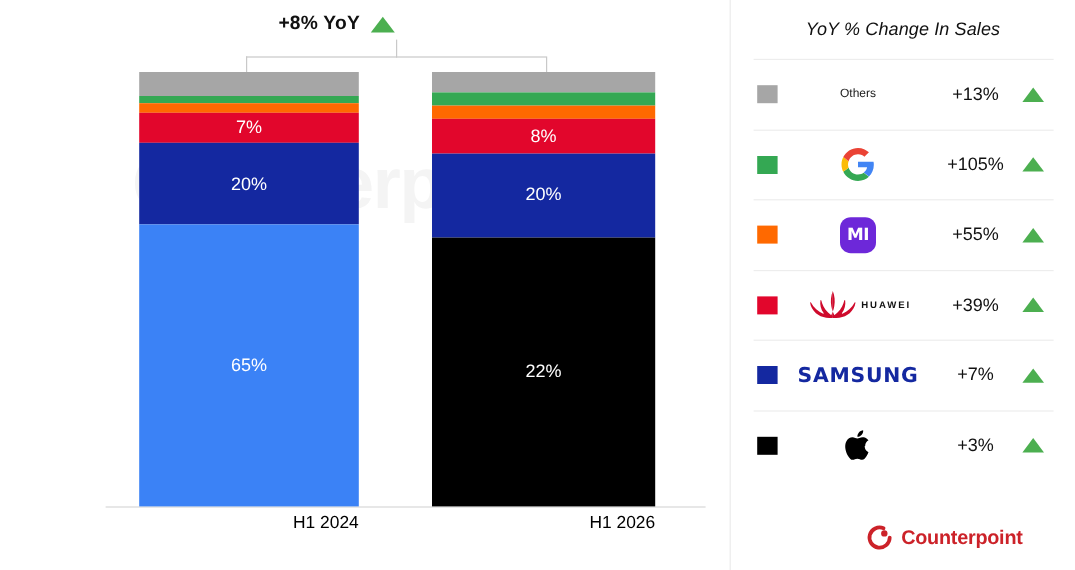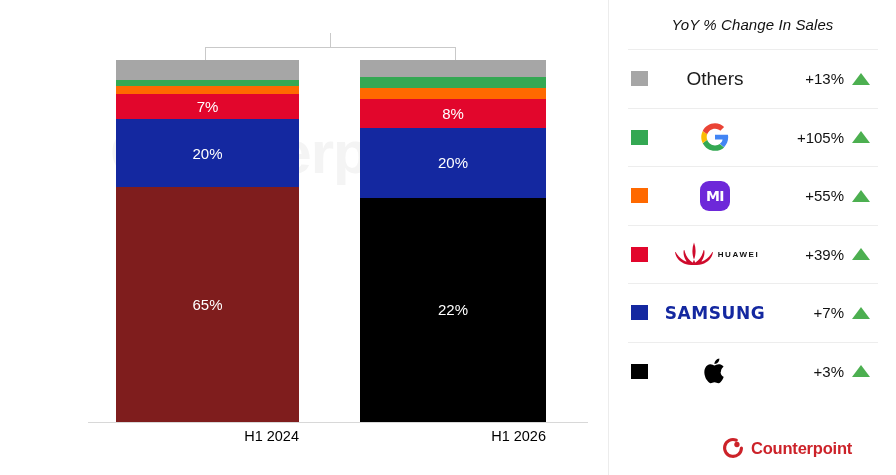--- a/index.html
+++ b/index.html
@@ -105,24 +105,24 @@
     border-top:1px solid #ededed;
   }
   .swatch {
     width:17px; height:15px; flex:0 0 auto; margin-left:3px;
   }
   .brand-cell {
     flex:1 1 auto; display:flex; align-items:center; justify-content:center;
     height:100%;
   }
   .brand-text {
-    font-size:19px; color:#1a1a1a;
+    font-size:10px; color:#1a1a1a;
   }
   .pct {
-    width:62px; text-align:right; font-size:15px; color:#111;
+    width:62px; text-align:center; font-size:15px; color:#111;
     white-space:nowrap;
   }
   .arrow-cell { width:34px; display:flex; justify-content:center; }
 
   
   .logo-google { width:30px; height:30px; }
   .logo-xiaomi {
     width:30px; height:30px; background:#6d28d9;
     border-radius:9px;
     display:flex; align-items:center; justify-content:center;
@@ -154,39 +154,43 @@
 </style>
 </head>
 <body>
 
 <div id="app">
 
   <div class="watermark">Counterpoint</div>
 
   <div class="chart-area">
 
+    <div class="growth-label">
+      <span>+8% YoY</span>
+      <span class="tri-up"></span>
+    </div>
 
     <div class="bracket-stem"></div>
     <div class="bracket-bar"></div>
     <div class="bracket-leg-l"></div>
     <div class="bracket-leg-r"></div>
 
     <div class="axis-line"></div>
 
     <div class="bar bar-1" id="bar-1">
         <div class="seg" style="height: 19.91px; background: rgb(166, 166, 166);"></div>
         <div class="seg" style="height: 5.792px; background: rgb(52, 168, 83);"></div>
         <div class="seg" style="height: 8.326px; background: rgb(255, 105, 0);"></div>
         <div class="seg" style="height: 25.34px; background: rgb(226, 6, 44);">
           <span class="seg-label">7%</span>
         </div>
         <div class="seg" style="height: 67.332px; background: rgb(20, 40, 160);">
           <span class="seg-label">20%</span>
         </div>
-        <div class="seg" style="height: 235.3px; background: #7f1d1d; text-align: right;">
+        <div class="seg" style="height: 235.3px; background: #3b82f6; text-align: right;">
           <span class="seg-label">65%</span>
         </div>
       </div>
     <div class="bar bar-2" id="bar-2">
         <div class="seg" style="height: 17.014px; background: rgb(166, 166, 166);"></div>
         <div class="seg" style="height: 10.86px; background: rgb(52, 168, 83);"></div>
         <div class="seg" style="height: 10.86px; background: rgb(255, 105, 0);"></div>
         <div class="seg" style="height: 28.96px; background: rgb(226, 6, 44);">
           <span class="seg-label">8%</span>
         </div>

